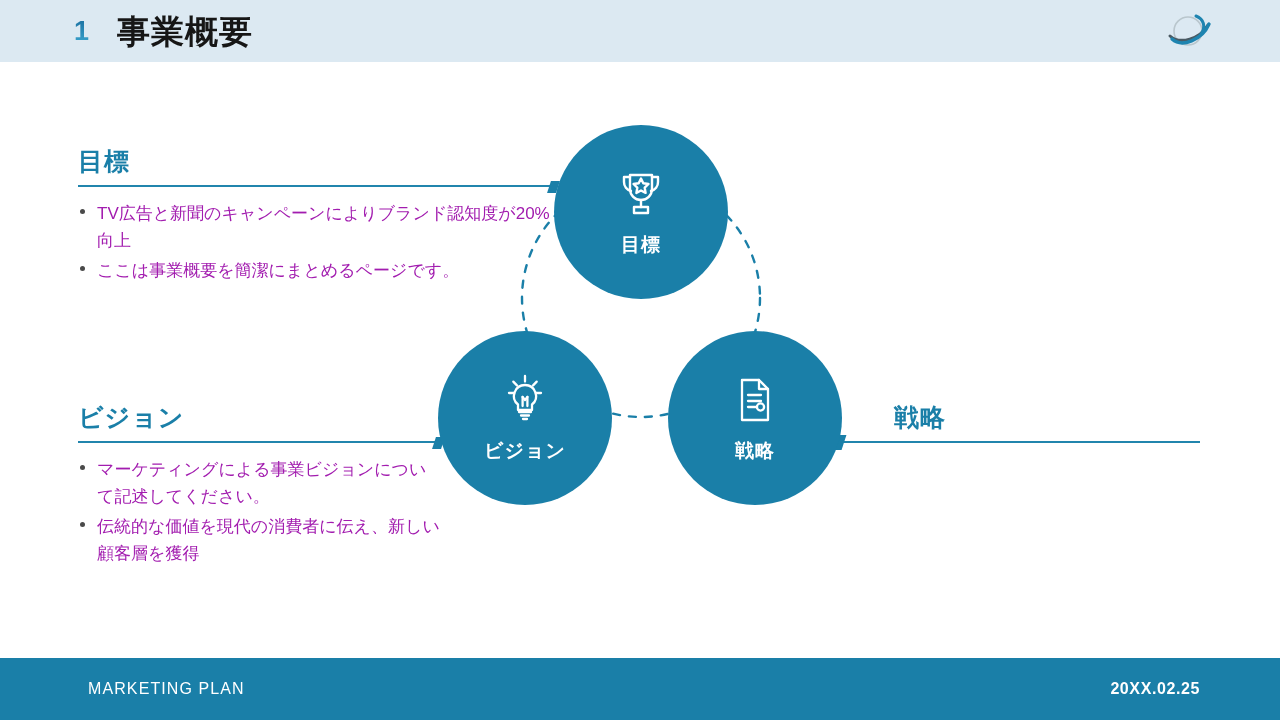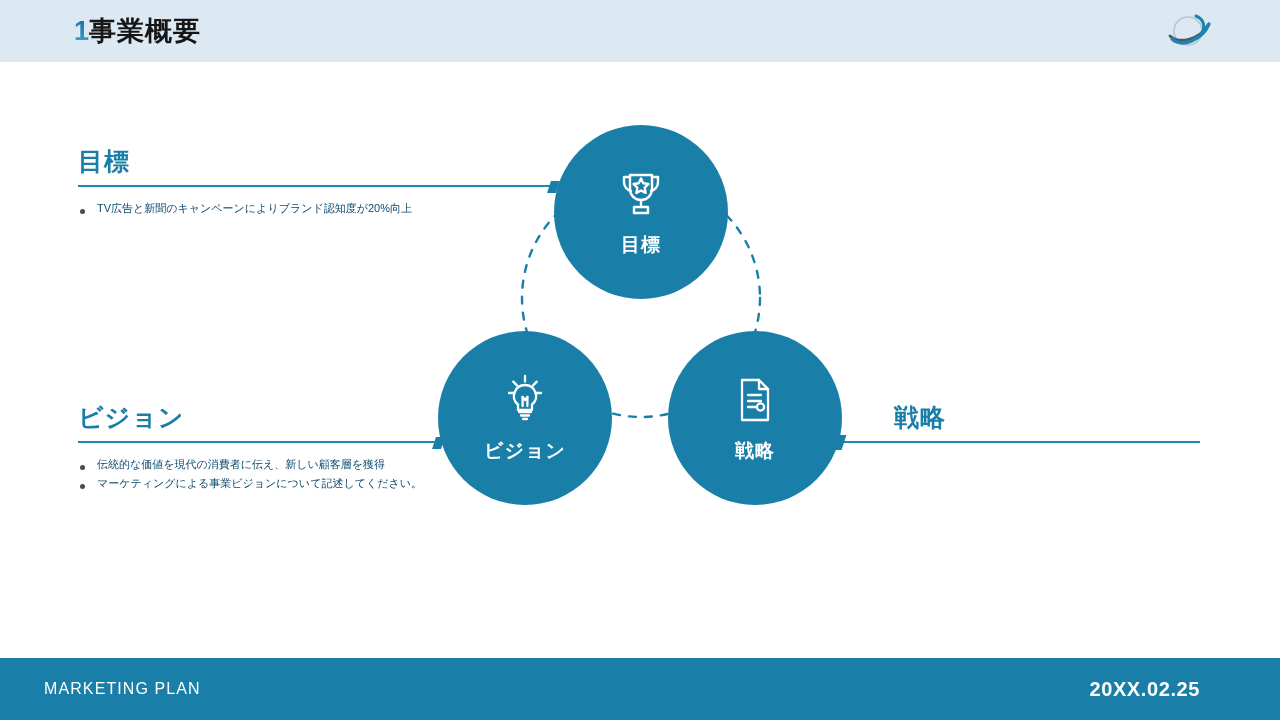--- a/index.html
+++ b/index.html
@@ -24,21 +24,22 @@
   }
   .header-num {
     margin-left:74px;
     font-size:27px; font-weight:bold;
     background:linear-gradient(180deg,#1a6fa0 0%,#3ba6cf 100%);
     -webkit-background-clip:text; background-clip:text;
     -webkit-text-fill-color:transparent; color:#2b8bb5;
     line-height:1;
   }
   .header-title {
-    font-size:27px; font-weight:bold;
+    margin-left:28px;
+    font-size:33px; font-weight:bold;
     color:#161616; letter-spacing:1px;
     line-height:1;
   }
   .logo {
     position:absolute; right:68px; top:9px;
     width:46px; height:44px;
   }
 
   
   .section { position:absolute; }
@@ -59,23 +60,23 @@
   }
   .sec-rule.cap-left::before {
     content:""; position:absolute; left:-14px; top:-6px;
     width:18px; height:15px; background:#1a7fa8;
     transform:skewX(-18deg);
   }
   .bullets { list-style:none; margin-top:13px; }
   .bullets li {
     position:relative;
     padding-left:19px;
-    font-size:11px;
+    font-size:17px;
     line-height:1.62;
-    color:#0c4a6e;
+    color:#a21caf;
     margin-bottom:2px;
   }
   .bullets li::before {
     content:""; position:absolute; left:2px; top:9px;
     width:5px; height:5px; border-radius:50%;
     background:#4a4a4a;
   }
 
   #sec-goal   { left:78px;  top:148px; width:477px; }
   #sec-vision { left:78px;  top:404px; width:362px; }
@@ -105,22 +106,22 @@
   #node-vision   { left:38px;  top:241px; }
   #node-strategy { left:268px; top:241px; }
 
   
   .footer {
     position:absolute; left:0; bottom:0;
     width:1280px; height:62px;
     background:#1a7fa8;
     display:flex; align-items:center; justify-content:space-between;
   }
-  .footer-left  { margin-left:44px; color:#ffffff; font-size:16px; letter-spacing:1.1px; }
-  .footer-right { margin-right:80px; color:#ffffff; font-size:20px; font-weight:bold; letter-spacing:0.6px; }
+  .footer-left  { margin-left:88px; color:#ffffff; font-size:16px; letter-spacing:1.1px; }
+  .footer-right { margin-right:80px; color:#ffffff; font-size:16px; font-weight:bold; letter-spacing:0.6px; }
 </style>
 </head>
 <body>
 
 <div class="slide">
 
   <div class="header">
     <span class="header-num">1</span>
     <span class="header-title">事業概要</span>
     <span class="logo">
@@ -131,29 +132,30 @@
         <path d="M30 7 C38 10 40 18 35 25" fill="none" stroke="#1e84b0" stroke-width="3" stroke-linecap="round"></path>
       </svg>
     </span>
   </div>
 
   <div class="section" id="sec-goal">
     <div class="sec-head">目標</div>
     <div class="sec-rule cap-right"></div>
     <ul class="bullets">
       <li>TV広告と新聞のキャンペーンによりブランド認知度が20%向上</li>
+      <li>ここは事業概要を簡潔にまとめるページです。</li>
     </ul>
   </div>
 
   <div class="section" id="sec-vision">
     <div class="sec-head">ビジョン</div>
     <div class="sec-rule cap-right"></div>
     <ul class="bullets">
+      <li>マーケティングによる事業ビジョンについて記述してください。</li>
       <li>伝統的な価値を現代の消費者に伝え、新しい顧客層を獲得</li>
-      <li>マーケティングによる事業ビジョンについて記述してください。</li>
     </ul>
   </div>
 
   <div class="section" id="sec-strategy">
     <div class="sec-head">戦略</div>
     <div class="sec-rule cap-left"></div>
     <ul class="bullets">
     </ul>
   </div>
 

